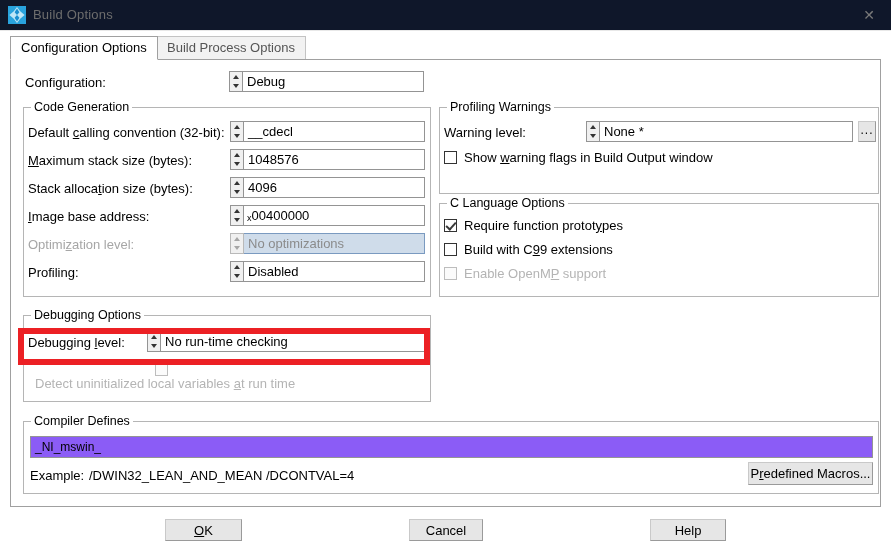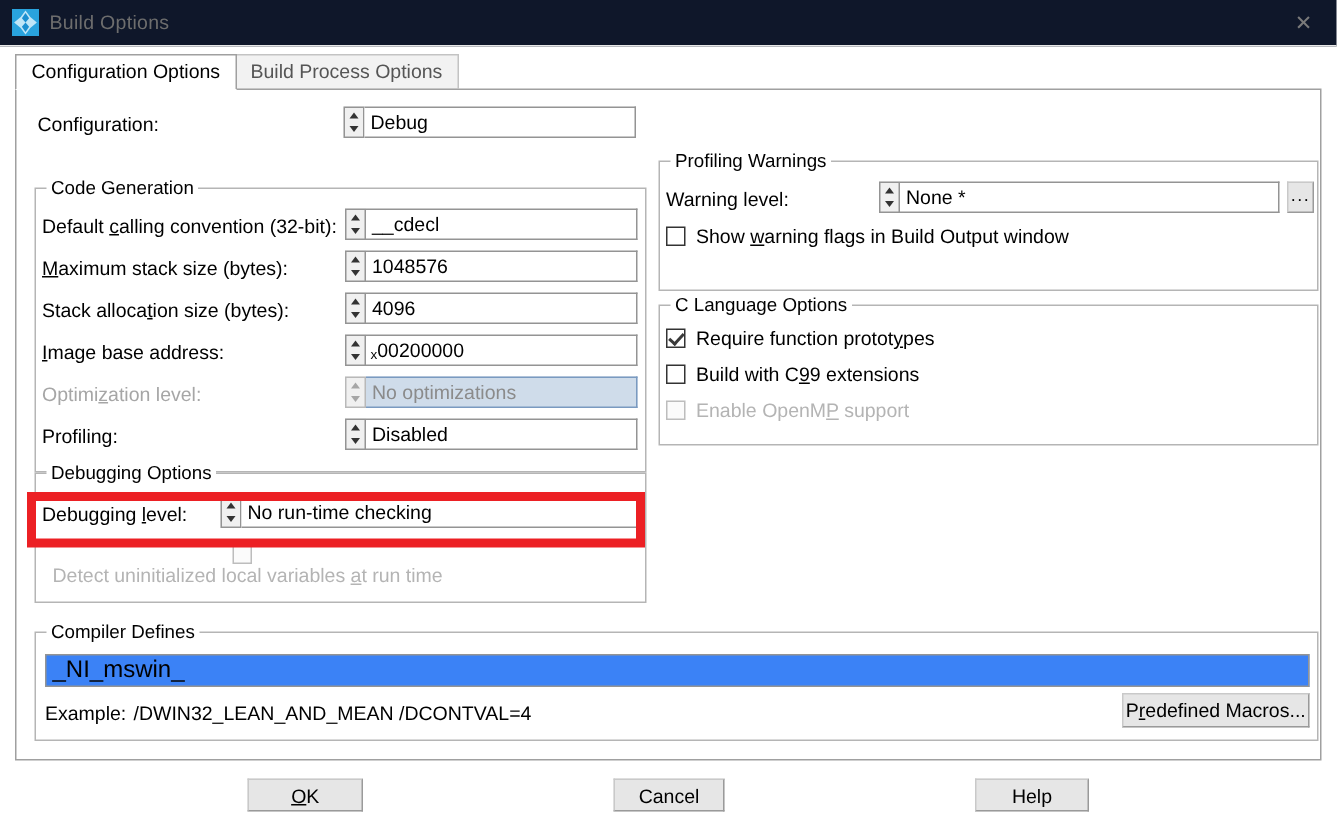--- a/index.html
+++ b/index.html
@@ -189,22 +189,22 @@
     vertical-align: -1px;
     color: #000;
   }
 
   
   .entry {
     position: absolute;
     box-sizing: border-box;
     height: 22px;
     border: 1px solid #949494;
-    background: #3b82f6;
-    font-size: 16px;
+    background: #8b5cf6;
+    font-size: 12px;
     line-height: 20px;
     padding: 0 4px;
     color: #000;
     white-space: nowrap;
     overflow: hidden;
   }
 
   
   .cb {
     position: absolute;
@@ -292,21 +292,21 @@
 
   <div class="lbl" style="left:14px; top:15px;">Configuration:</div>
   <div class="spin-field" style="left:218px; top:11px; width:195px;">
     <div class="spin">
         <div class="up"></div>
         <div class="dn"></div>
       </div>
     <div class="txt">Debug</div>
   </div>
 
-  <div class="group" style="left:12px; top:65px; width:408px; height:190px;">
+  <div class="group" style="left:12px; top:47px; width:408px; height:190px;">
     <div class="group-title">Code Generation</div>
 
     <div class="lbl" style="left:4px; top:17px;">Default <u>c</u>alling convention (32-bit):</div>
     <div class="spin-field" style="left:206px; top:13px; width:195px;">
       <div class="spin">
           <div class="up"></div>
           <div class="dn"></div>
         </div>
       <div class="txt">__cdecl</div>
     </div>
@@ -328,21 +328,21 @@
         </div>
       <div class="txt">4096</div>
     </div>
 
     <div class="lbl" style="left:4px; top:101px;"><u>I</u>mage base address:</div>
     <div class="spin-field" style="left:206px; top:97px; width:195px;">
       <div class="spin">
           <div class="up"></div>
           <div class="dn"></div>
         </div>
-      <div class="txt sub-x"><span class="xmark">x</span><span>00200000</span></div>
+      <div class="txt sub-x"><span class="xmark">x</span><span>00400000</span></div>
     </div>
 
     <div class="lbl disabled" style="left:4px; top:129px;">Optimi<u>z</u>ation level:</div>
     <div class="spin-field" style="left:206px; top:125px; width:195px;">
       <div class="spin disabled">
           <div class="up"></div>
           <div class="dn"></div>
         </div>
       <div class="txt disabled">No optimizations</div>
     </div>

